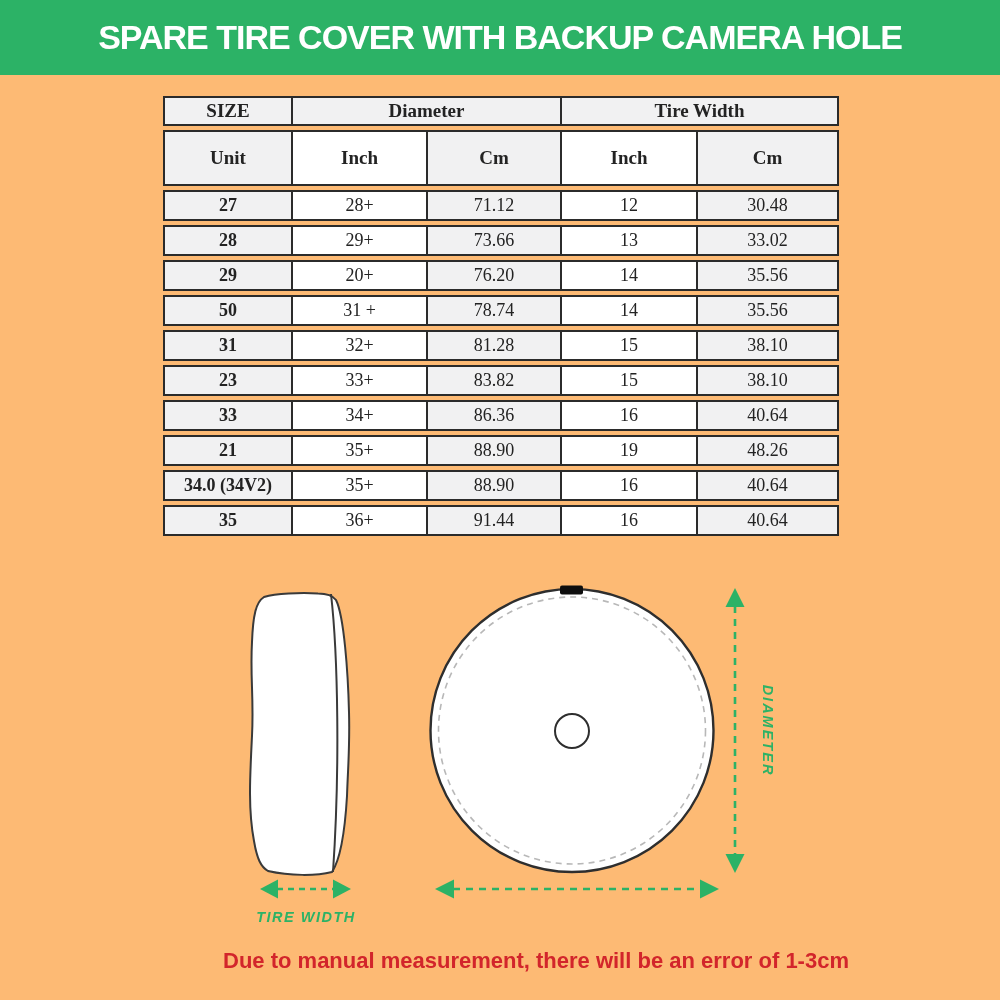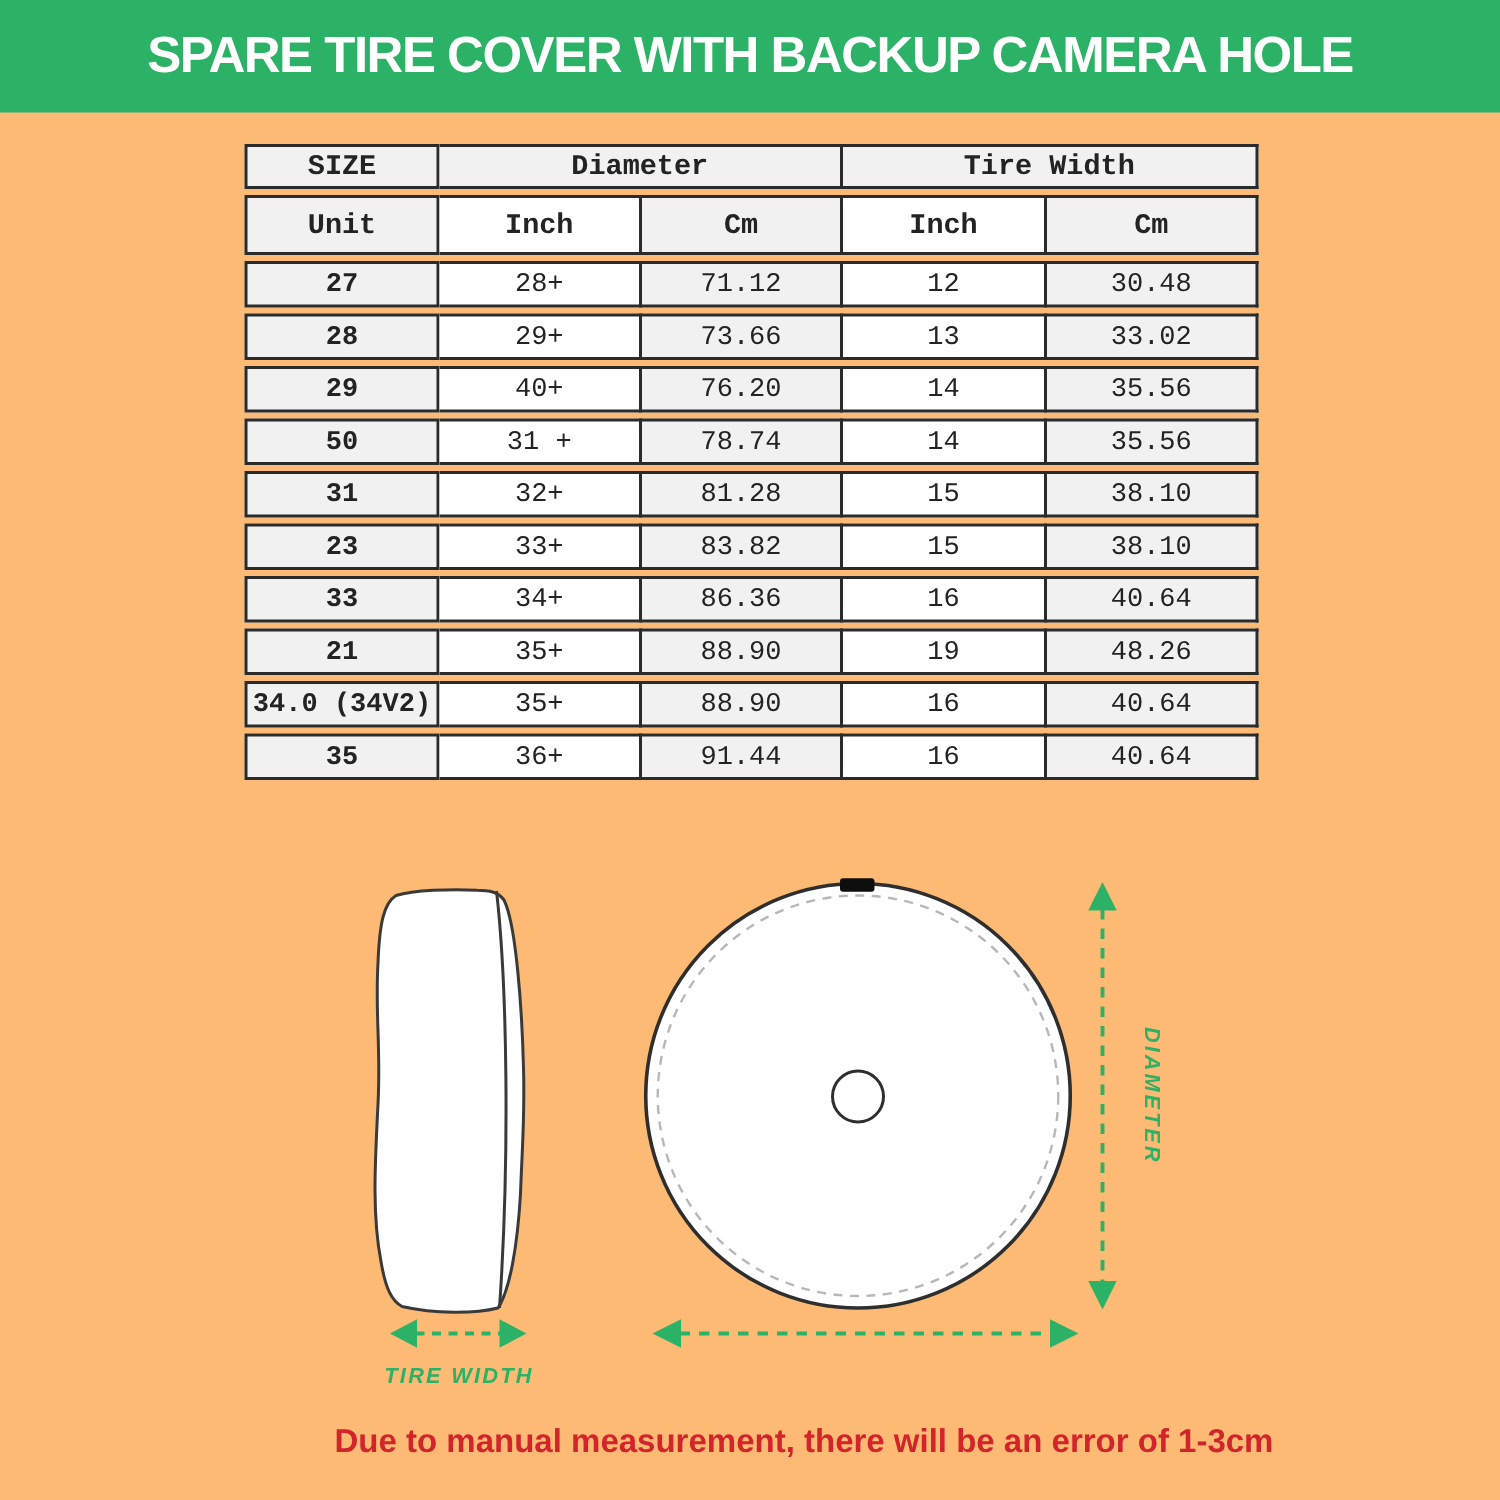--- a/index.html
+++ b/index.html
@@ -38,40 +38,40 @@
     position: absolute;
     left: 163px;
     top: 92px;
     width: 676px;
   }
   table.size-chart {
     width: 676px;
     table-layout: fixed;
     border-collapse: separate;
     border-spacing: 0 4px;
-    font-family: Liberation Mono, monospace;
+    font-family: Liberation Serif, serif;
   }
   table.size-chart th, table.size-chart td {
     border-top: 2px solid #2b2b2b;
     border-bottom: 2px solid #2b2b2b;
     border-right: 2px solid #2b2b2b;
     text-align: center;
     vertical-align: middle;
     color: #232323;
     background: #ffffff;
     padding: 0 2px;
     overflow: hidden;
     white-space: nowrap;
   }
   table.size-chart th:first-child, table.size-chart td:first-child {
     border-left: 2px solid #2b2b2b;
   }
   table.size-chart .shade { background: #f1f1f2; }
   tr.hdr  th { height: 30px; font-size: 19px; font-weight: 700; }
-  tr.sub  th { height: 40px; font-size: 19px; font-weight: 700; }
+  tr.sub  th { height: 56px; font-size: 19px; font-weight: 700; }
   tr.data td { height: 31px; font-size: 18px; font-weight: 400; }
   tr.data td.size-col { font-weight: 700; }
 
   
   .diagram {
     position: absolute;
     left: 0;
     top: 560px;
   }
   .diagram text {
@@ -136,21 +136,21 @@
         </tr>
         <tr class="data">
           <td class="size-col shade">28</td>
           <td>29+</td>
           <td class="shade">73.66</td>
           <td>13</td>
           <td class="shade">33.02</td>
         </tr>
         <tr class="data">
           <td class="size-col shade">29</td>
-          <td>40+</td>
+          <td>20+</td>
           <td class="shade">76.20</td>
           <td>14</td>
           <td class="shade">35.56</td>
         </tr>
         <tr class="data">
           <td class="size-col shade">50</td>
           <td>31 +</td>
           <td class="shade">78.74</td>
           <td>14</td>
           <td class="shade">35.56</td>

